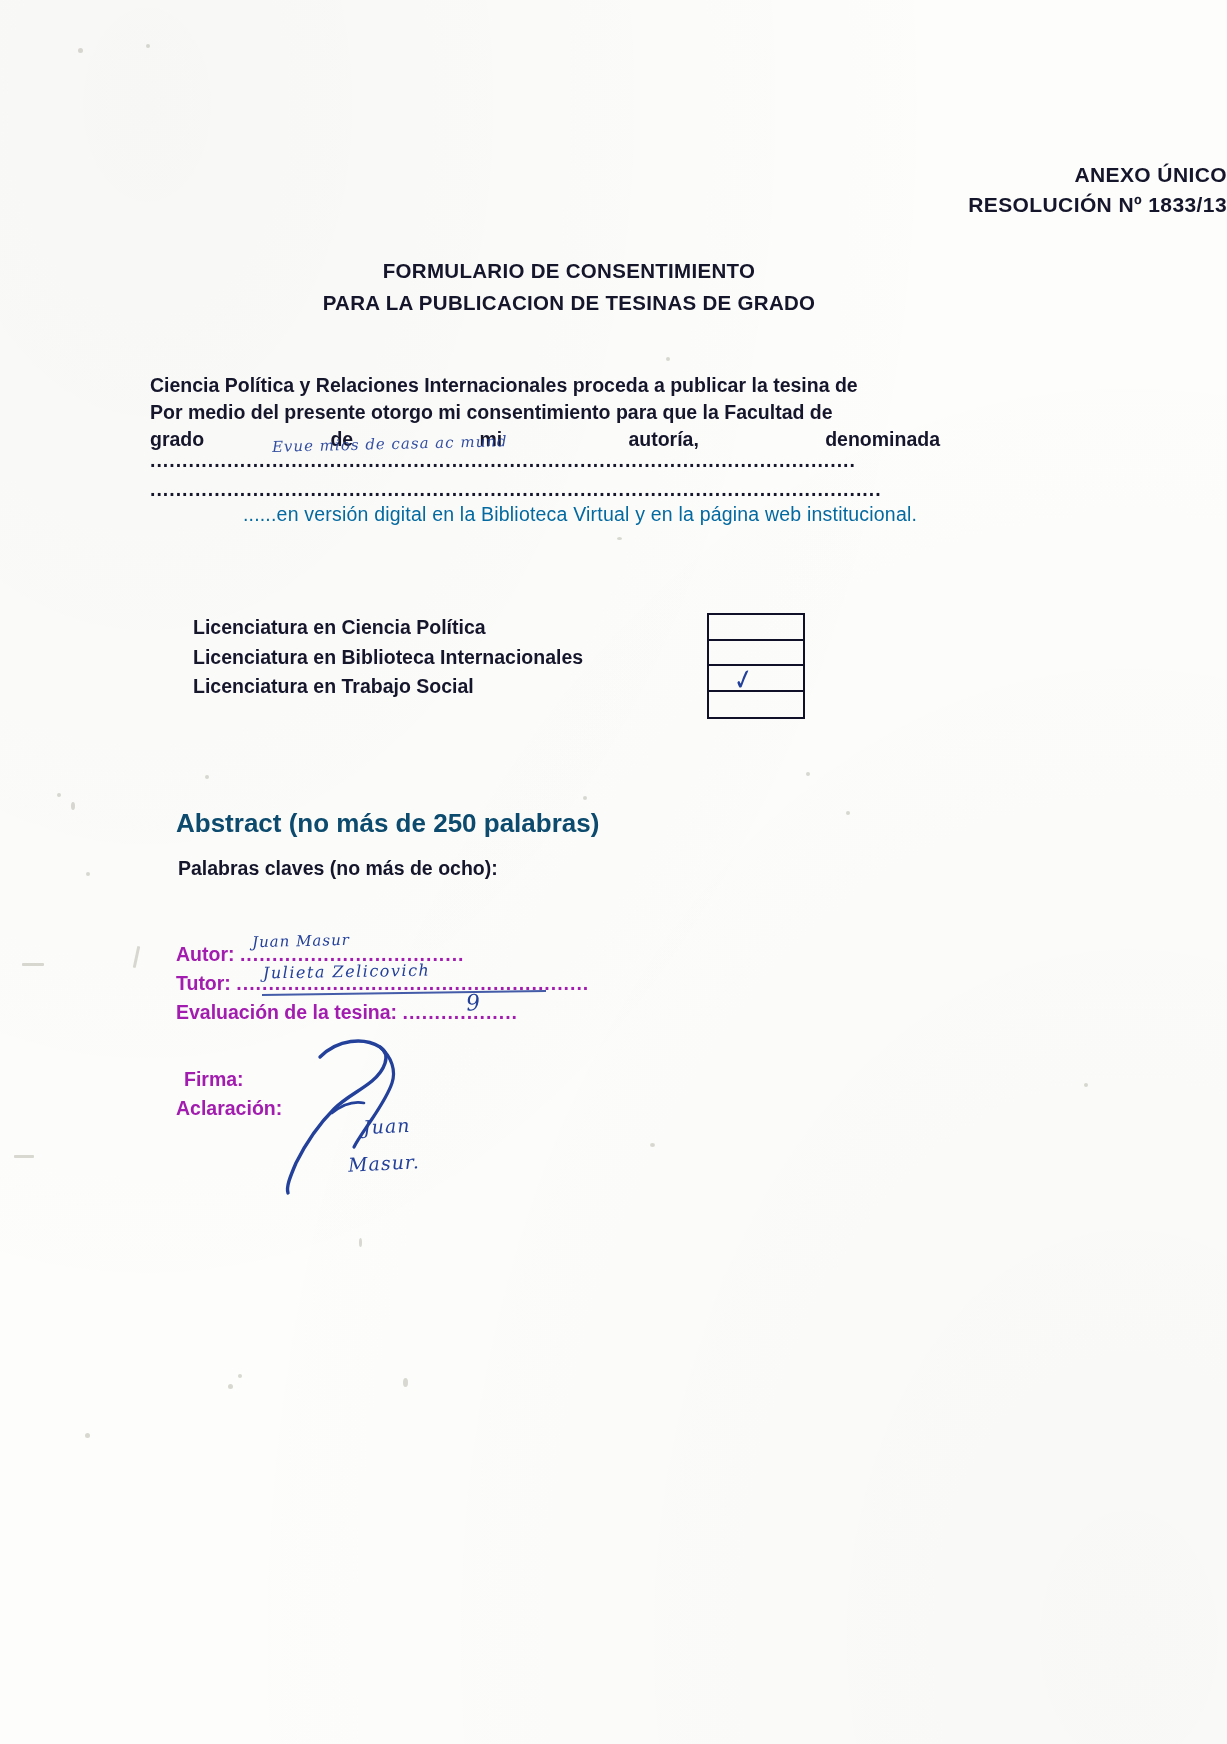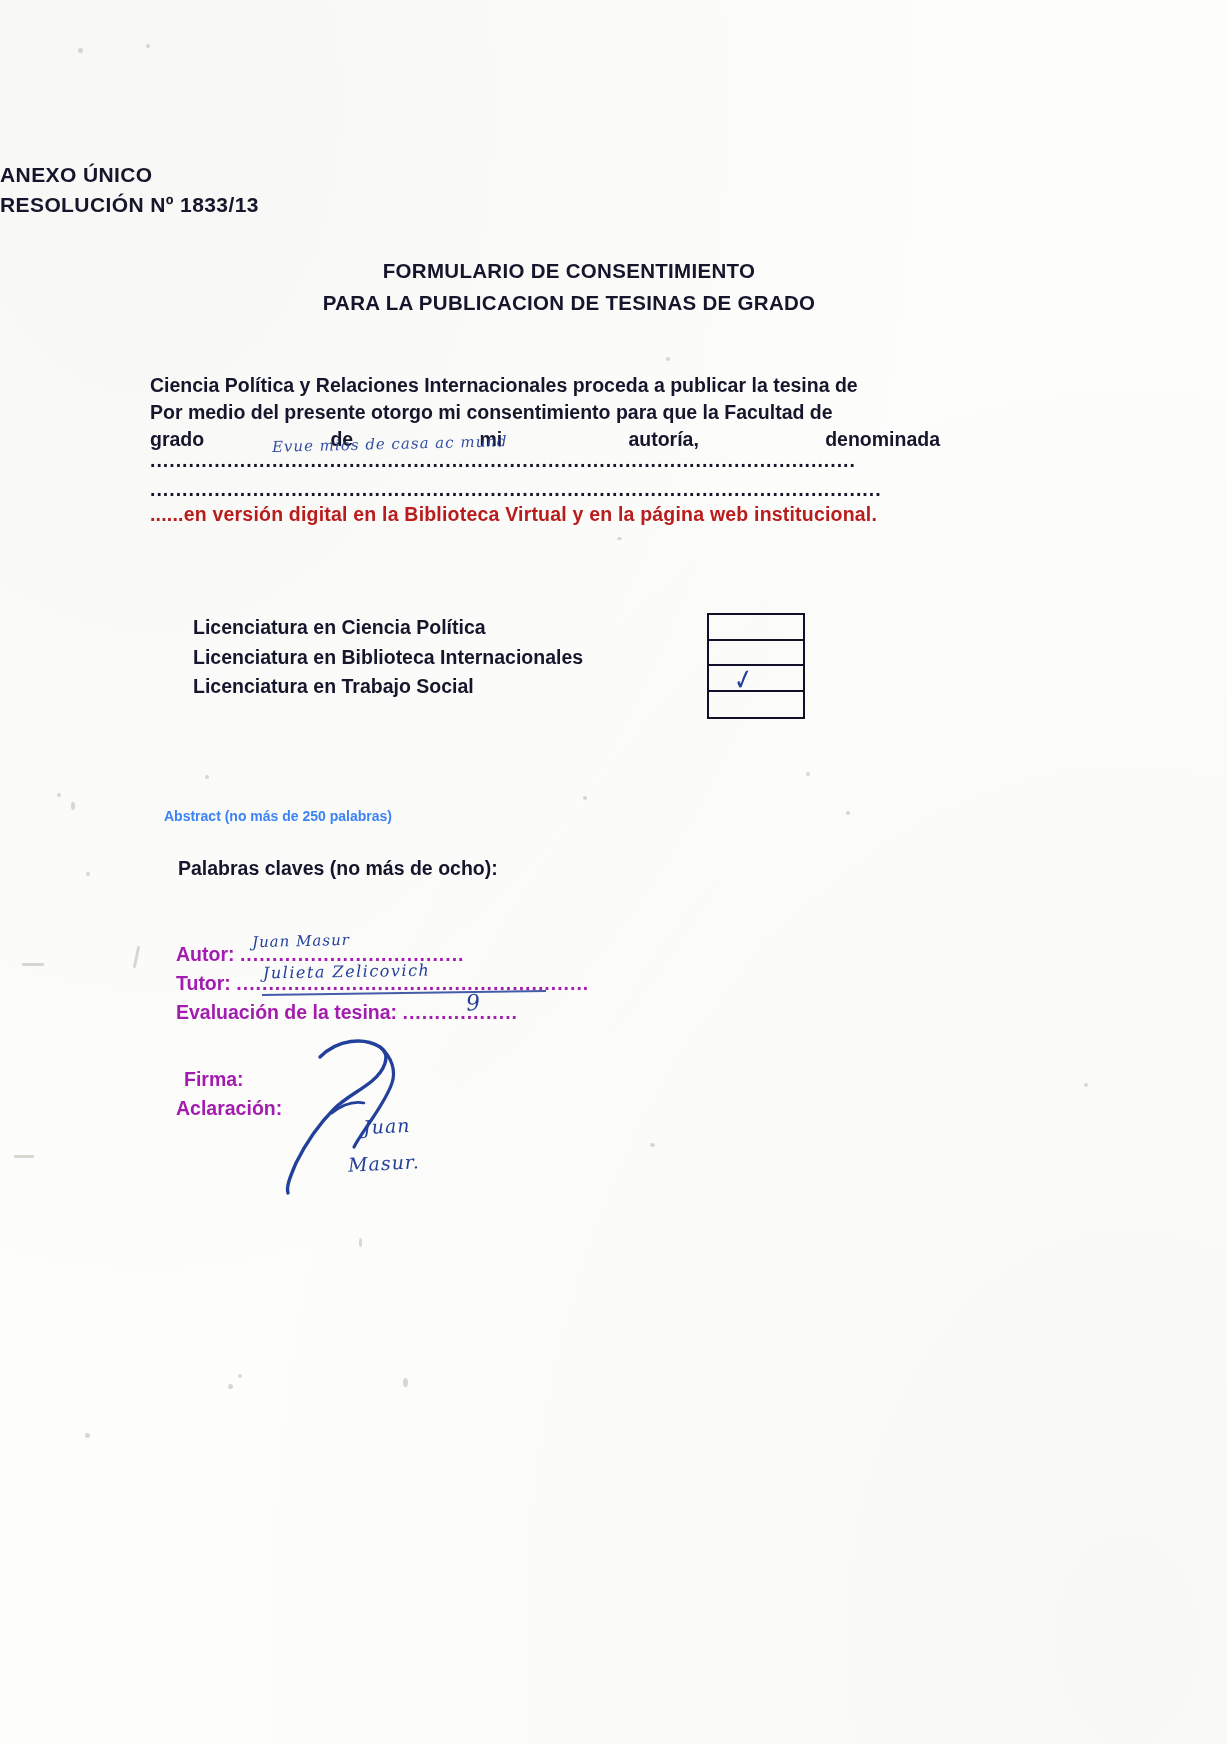--- a/index.html
+++ b/index.html
@@ -38,21 +38,21 @@
     width: 1227px;
     height: 1744px;
   }
 
   
   .header-block {
     position: absolute;
     left: 0;
     top: 160px;
     width: 1227px;
-    text-align: left;
+    text-align: right;
   }
   .header-line {
     font-weight: bold;
     font-size: 21px;
     letter-spacing: 0.4px;
     line-height: 30px;
     color: #15162b;
   }
 
   .title-block {
@@ -99,24 +99,25 @@
     overflow: hidden;
   }
   #dot-1 { top: 449px; }
   #dot-2 { top: 478px; }
 
   .tail-line {
     position: absolute;
     left: 150px;
     top: 503px;
     width: 860px;
-    font-weight: bold;
-    font-size: 19.5px;
-    color: #b91c1c;
+    font-weight: normal;
+    font-size: 19.5px;
+    color: #0369a1;
     letter-spacing: 0.2px;
+    text-align: center;
   }
 
   
   .hand {
     font-family: "DejaVu Serif", serif;
     color: #23409a;
     font-style: italic;
     font-weight: normal;
     letter-spacing: 1px;
     white-space: nowrap;
@@ -163,25 +164,25 @@
     top: -4px;
     font-family: "DejaVu Serif", serif;
     font-size: 30px;
     color: #23409a;
     transform: rotate(-8deg) scaleX(0.8);
   }
 
   
   .abstract-label {
     position: absolute;
-    left: 164px;
+    left: 176px;
     top: 808px;
     font-weight: bold;
-    font-size: 14px;
-    color: #3b82f6;
+    font-size: 26px;
+    color: #0c4a6e;
   }
   .keywords-label {
     position: absolute;
     left: 178px;
     top: 857px;
     font-weight: bold;
     font-size: 19.5px;
     color: #15162b;
   }
 

